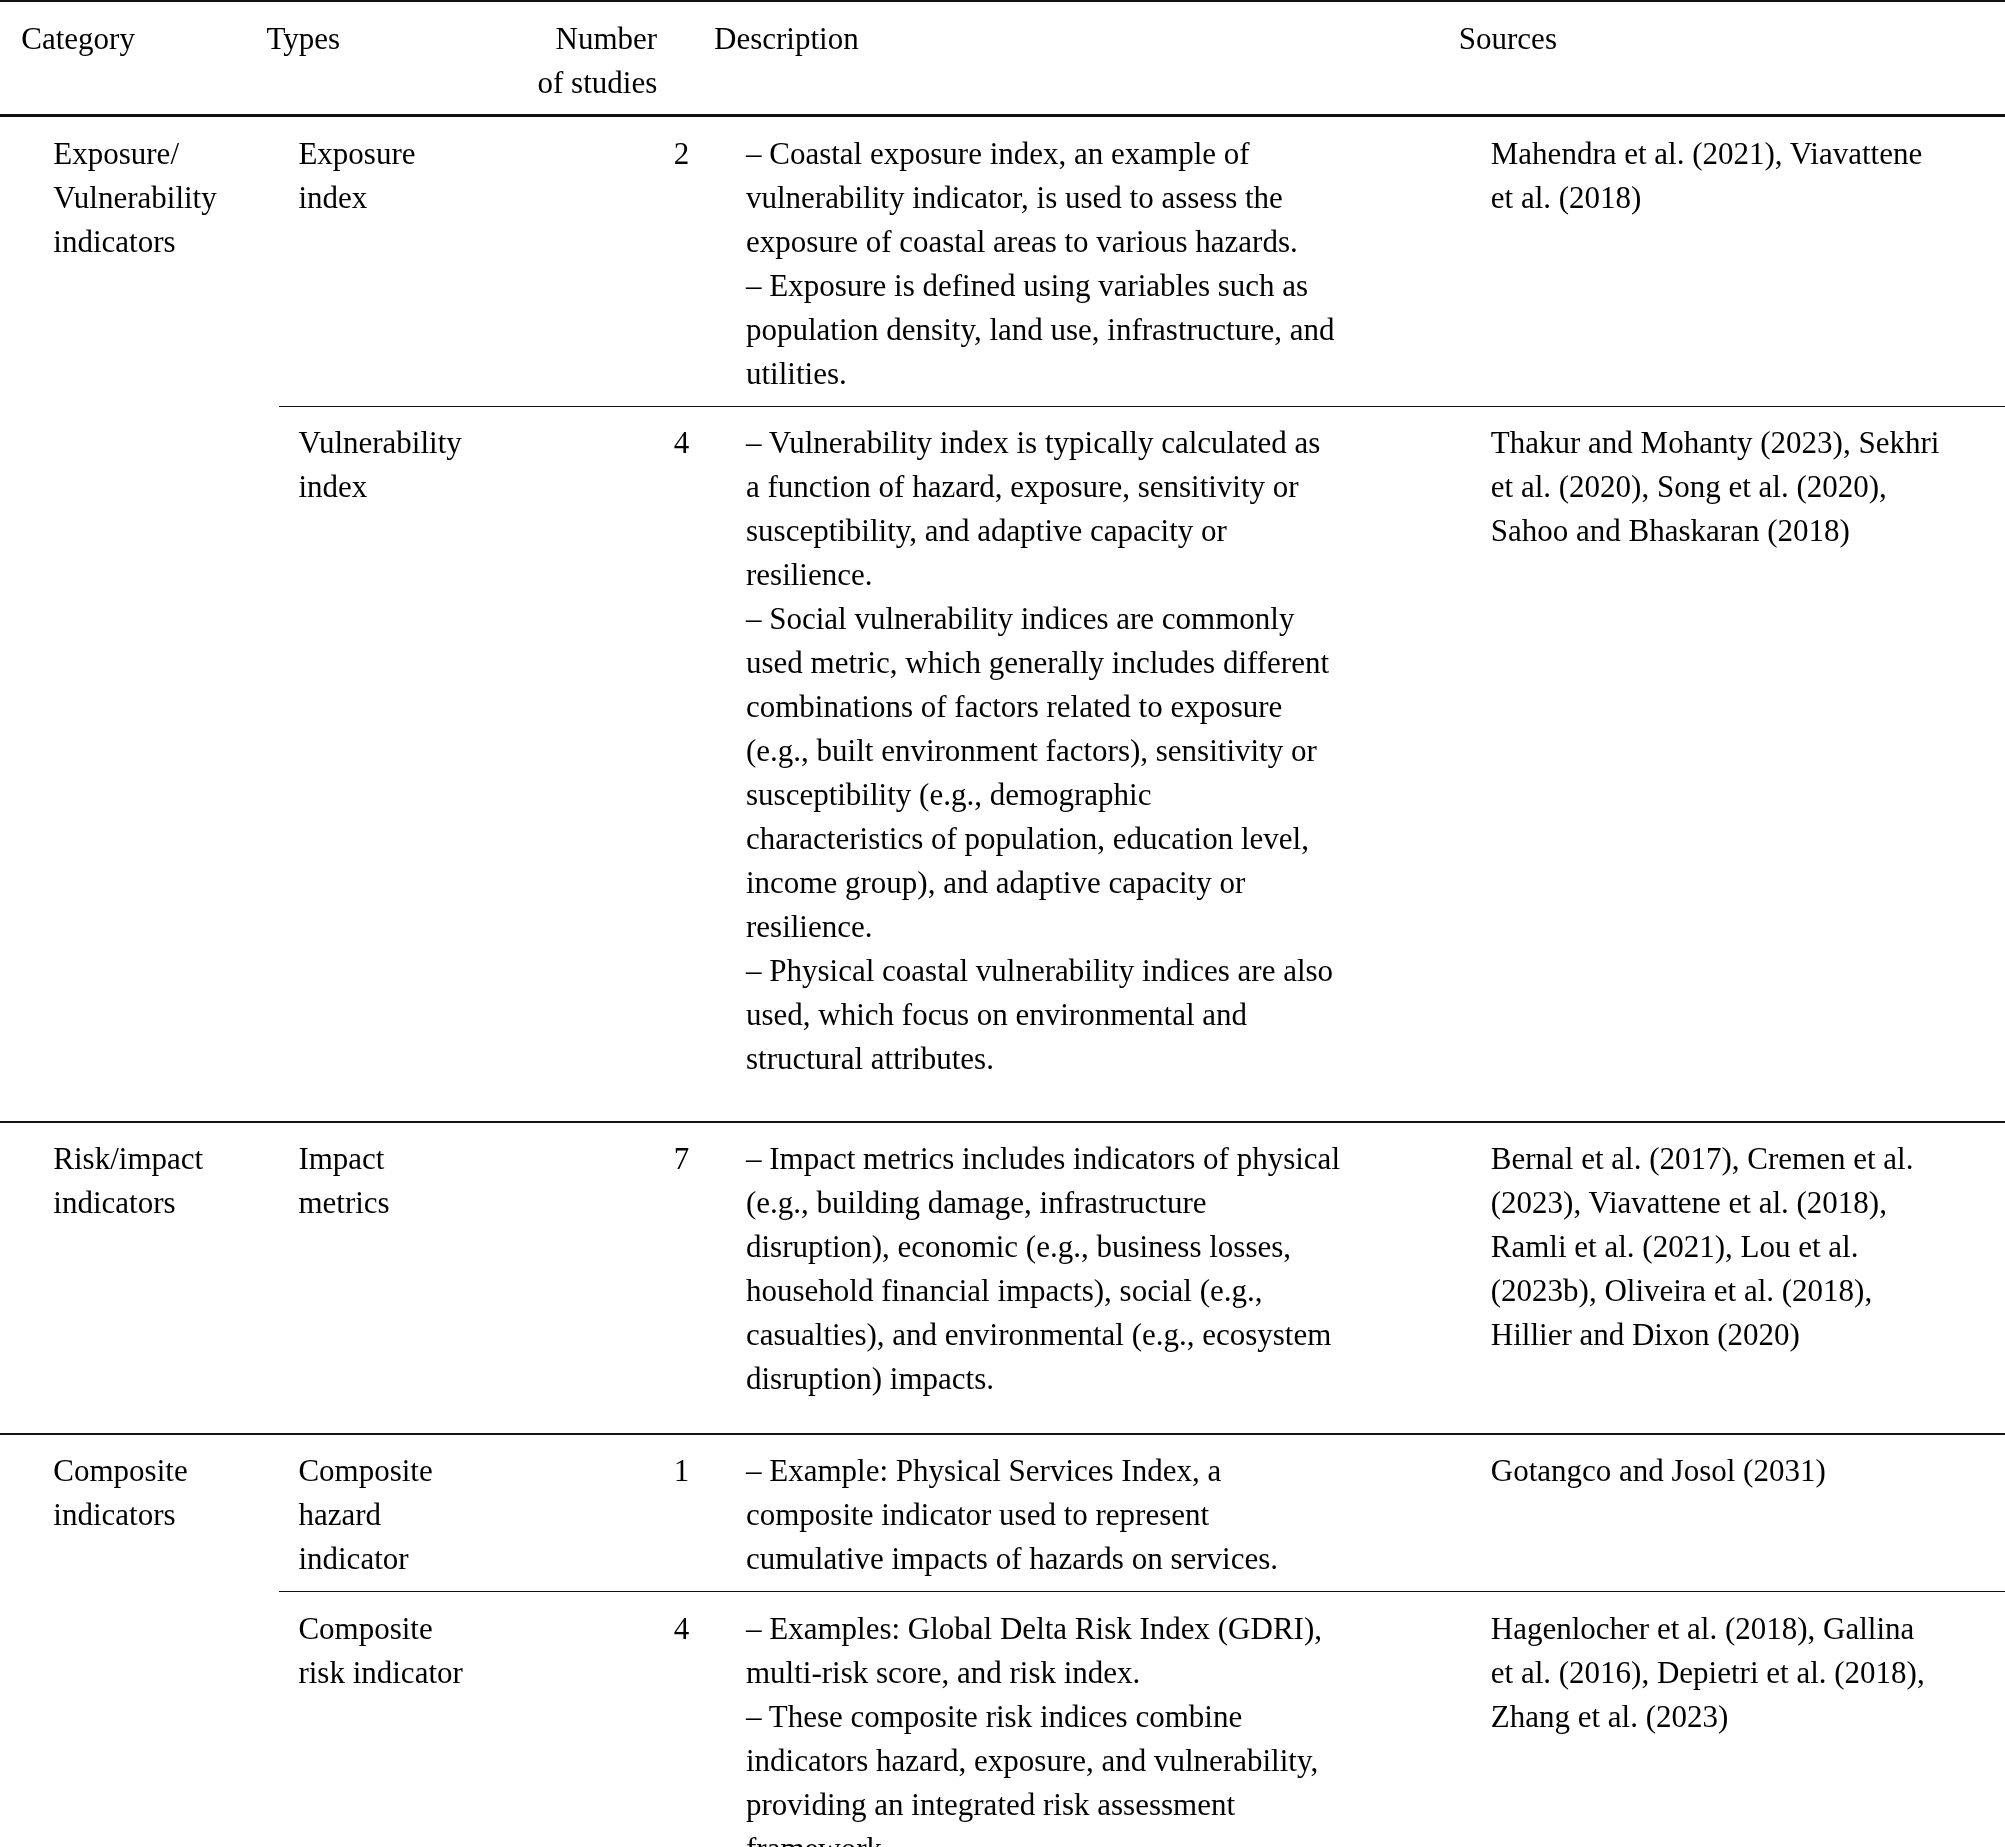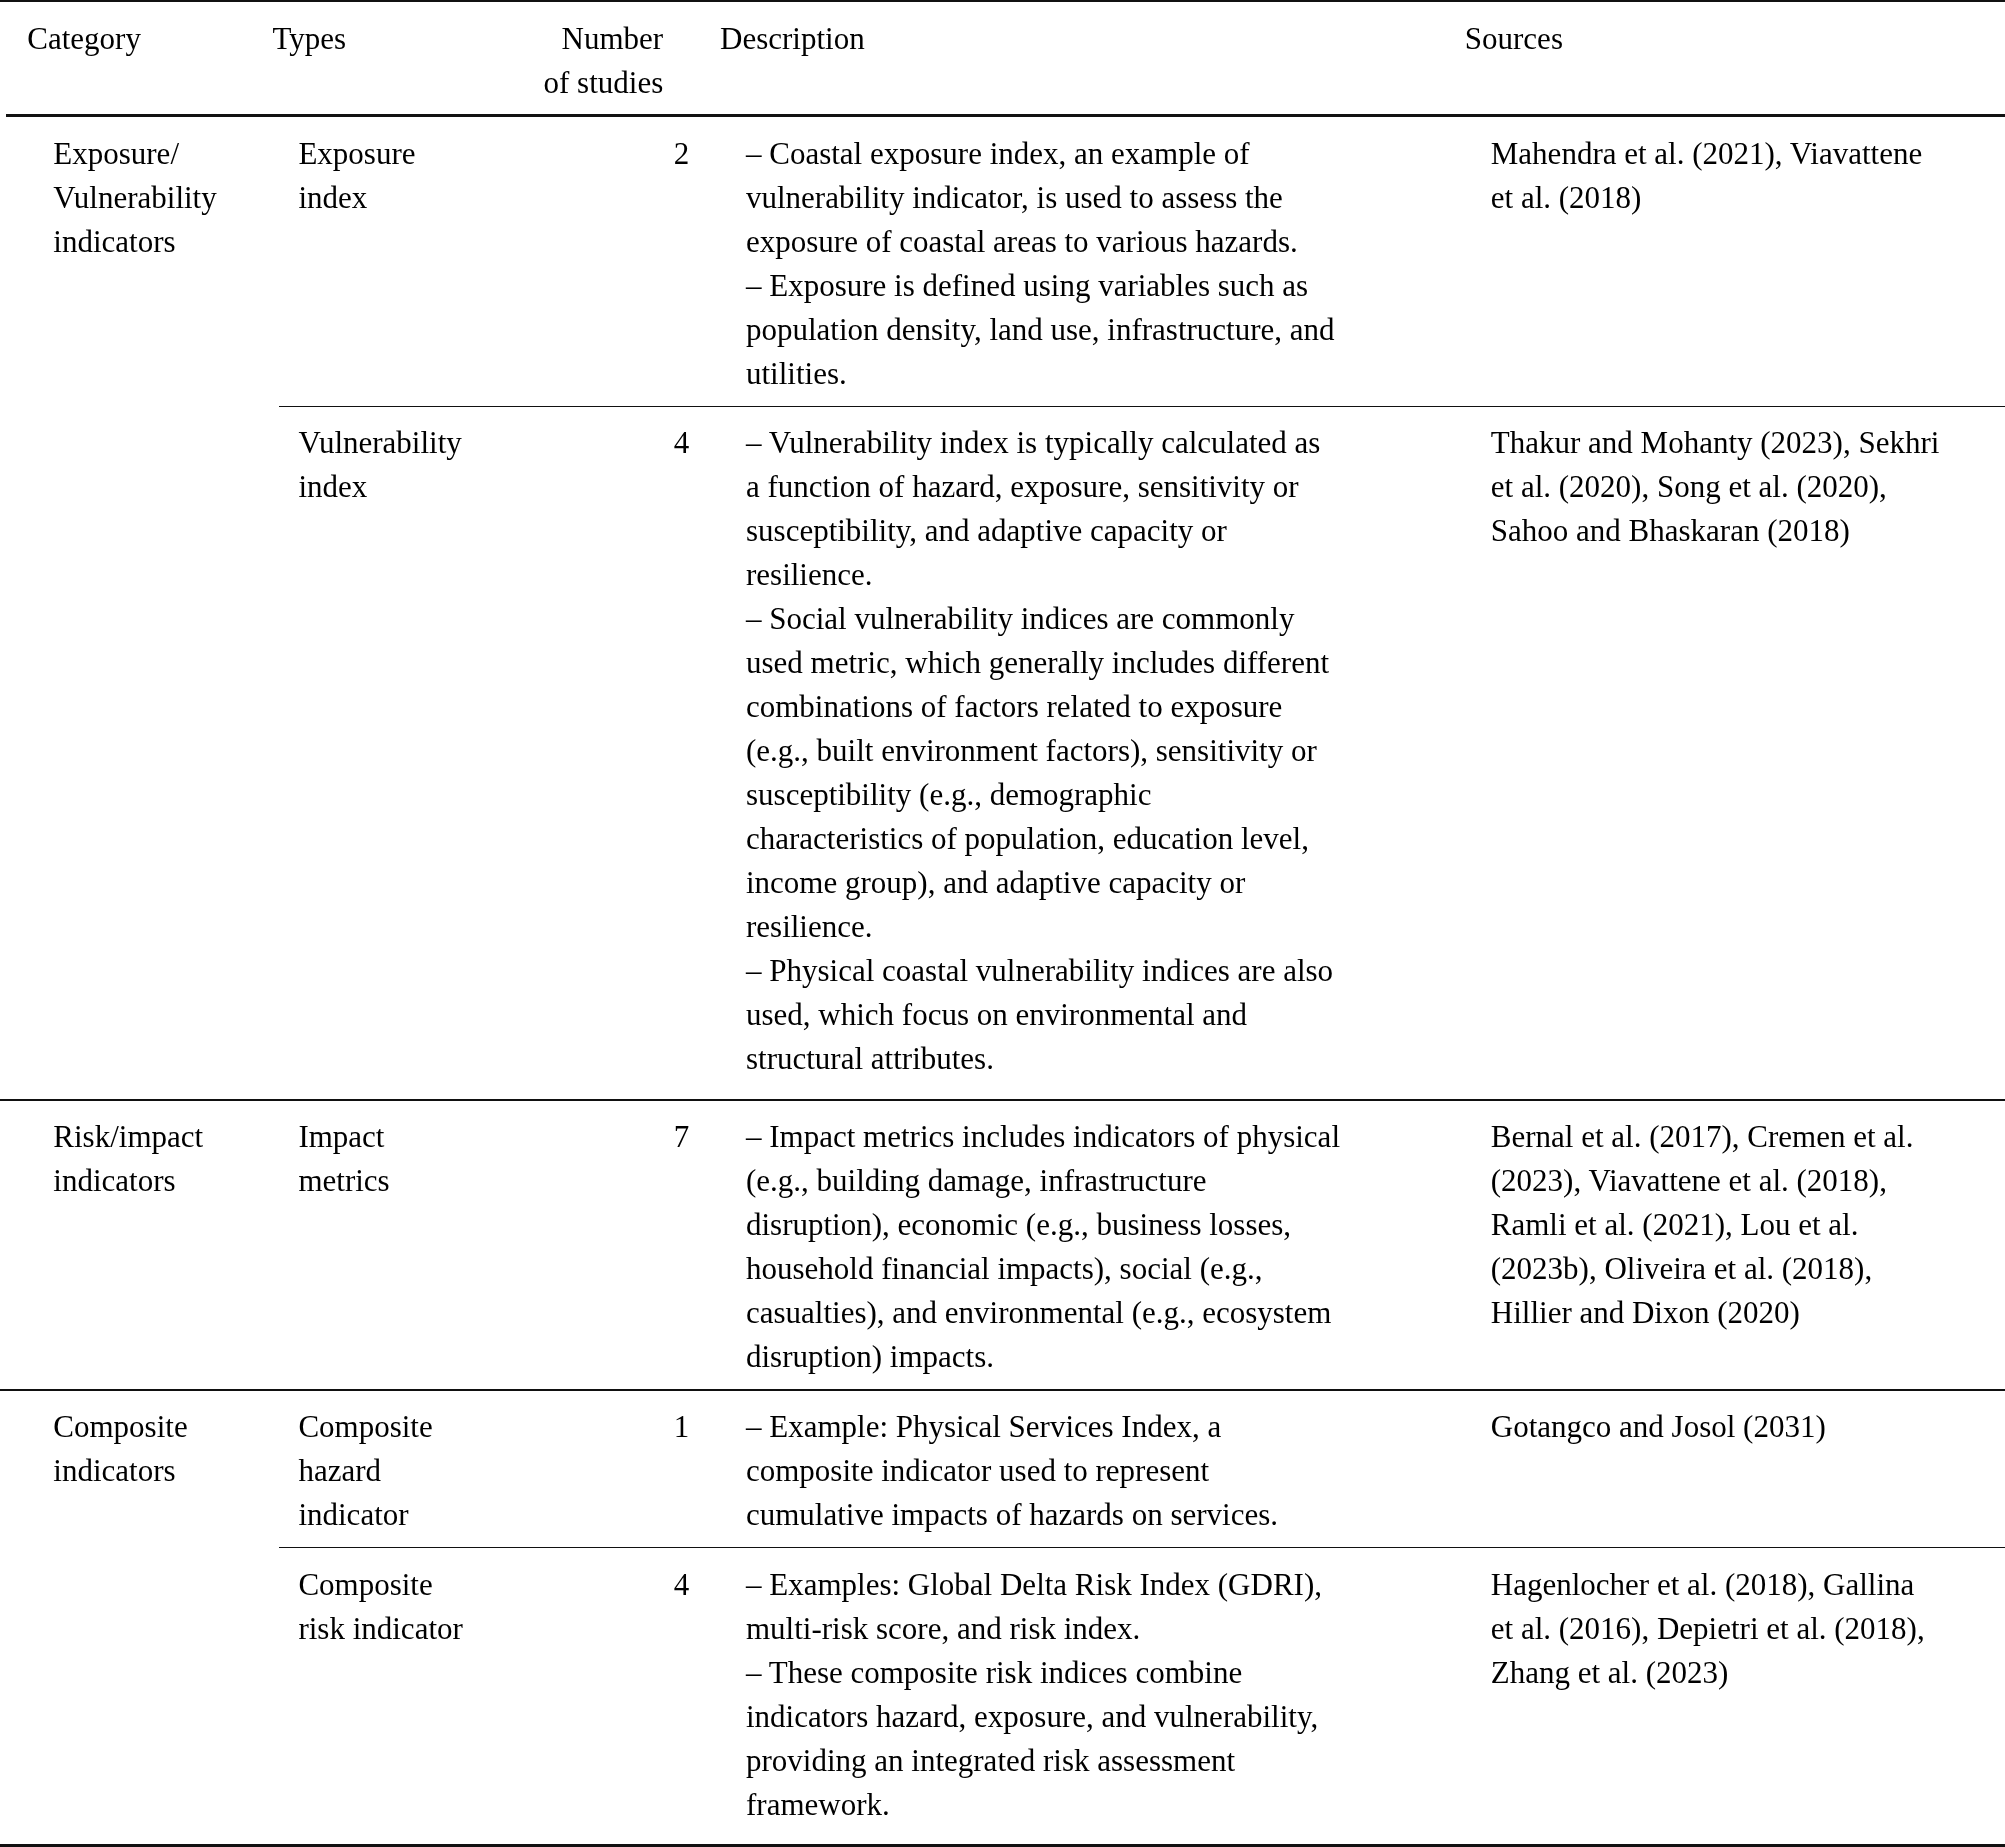--- a/index.html
+++ b/index.html
@@ -27,36 +27,36 @@
     white-space: pre-line;
     padding-top: 14.6px;
     padding-bottom: 9.7px;
   }
   
   .thead {
     display: grid;
     grid-template-columns: 247px 243px 175px 786px 1fr;
     border-bottom: 3.9px solid #111;
     min-height: 112px;
-    margin-left: 6px;
   }
   .c-cat   { padding-left: 21.3px; }
   .c-type  { padding-left: 19.4px; }
   .c-num   { text-align: right; padding-right: 7.8px; }
   .c-desc  { padding-left: 49px; padding-right: 29px; }
   .c-src   { padding-left: 7.8px;  padding-right: 17.5px; }
 
   
   .group {
     display: grid;
     grid-template-columns: 247px 1fr;
     padding-left: 32px;
   }
   .group + .group {
     border-top: 2.9px solid #111;
+    margin-top: 22px;
   }
   .subrows { }
   .subrow {
     display: grid;
     grid-template-columns: 243px 175px 786px 1fr;
   }
   .subrow + .subrow {
     border-top: 1.9px solid #111;
   }
   

